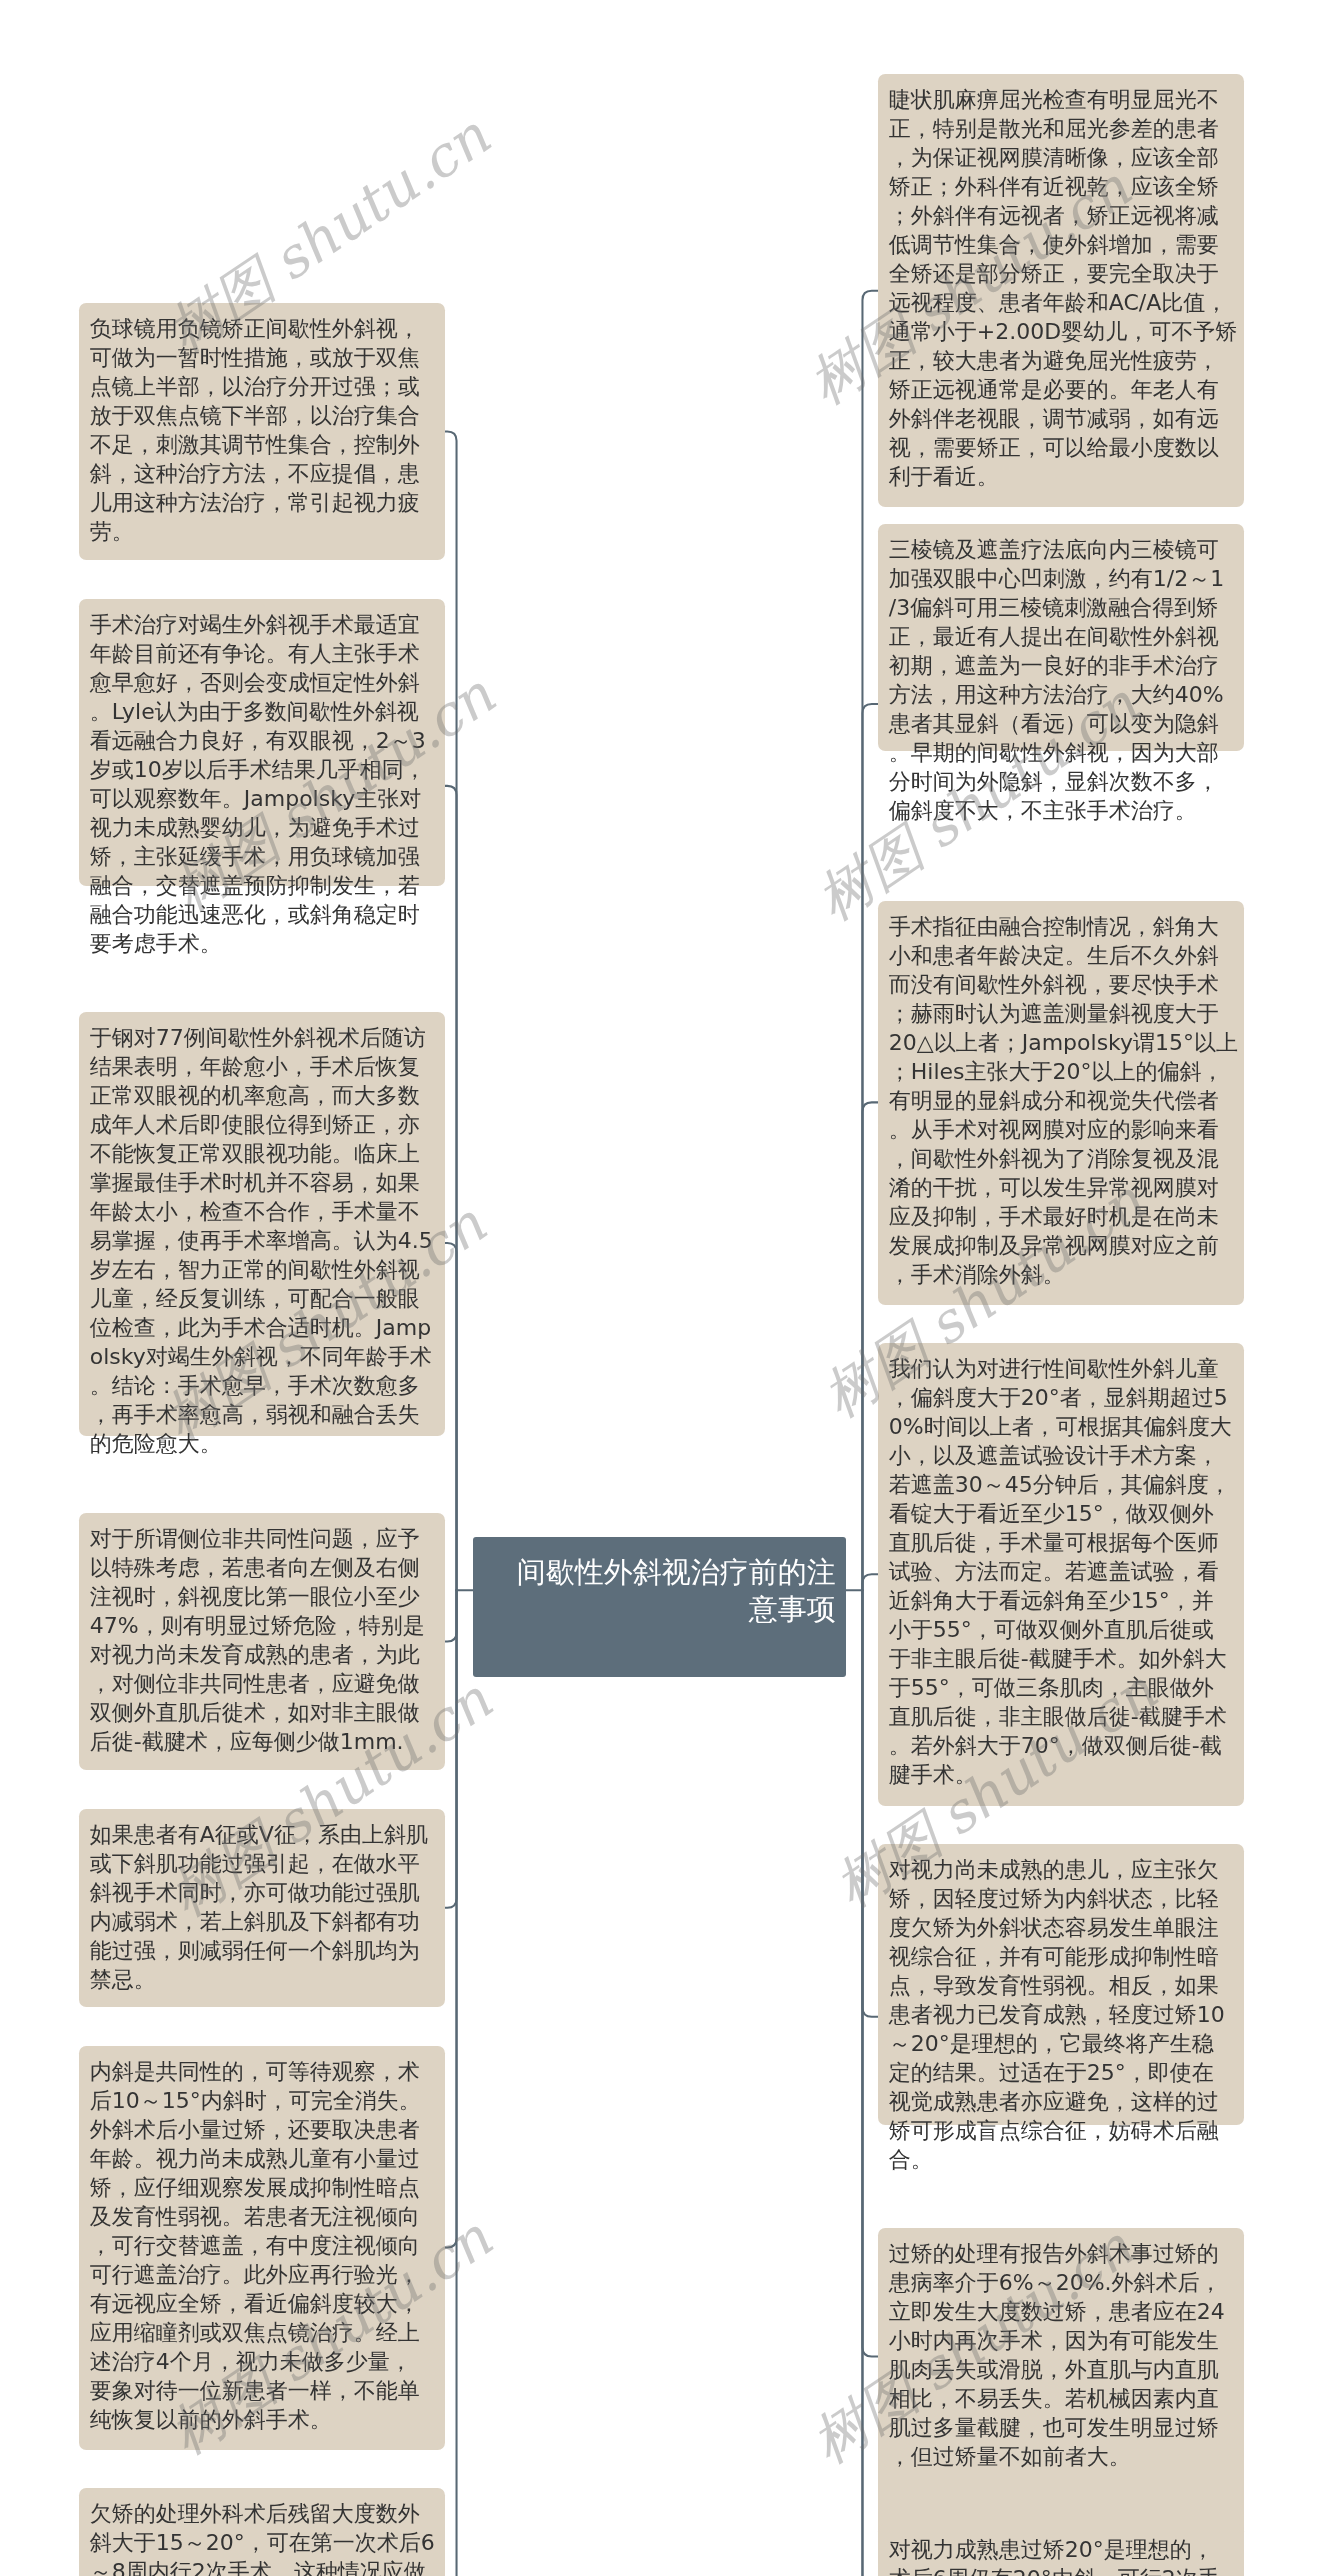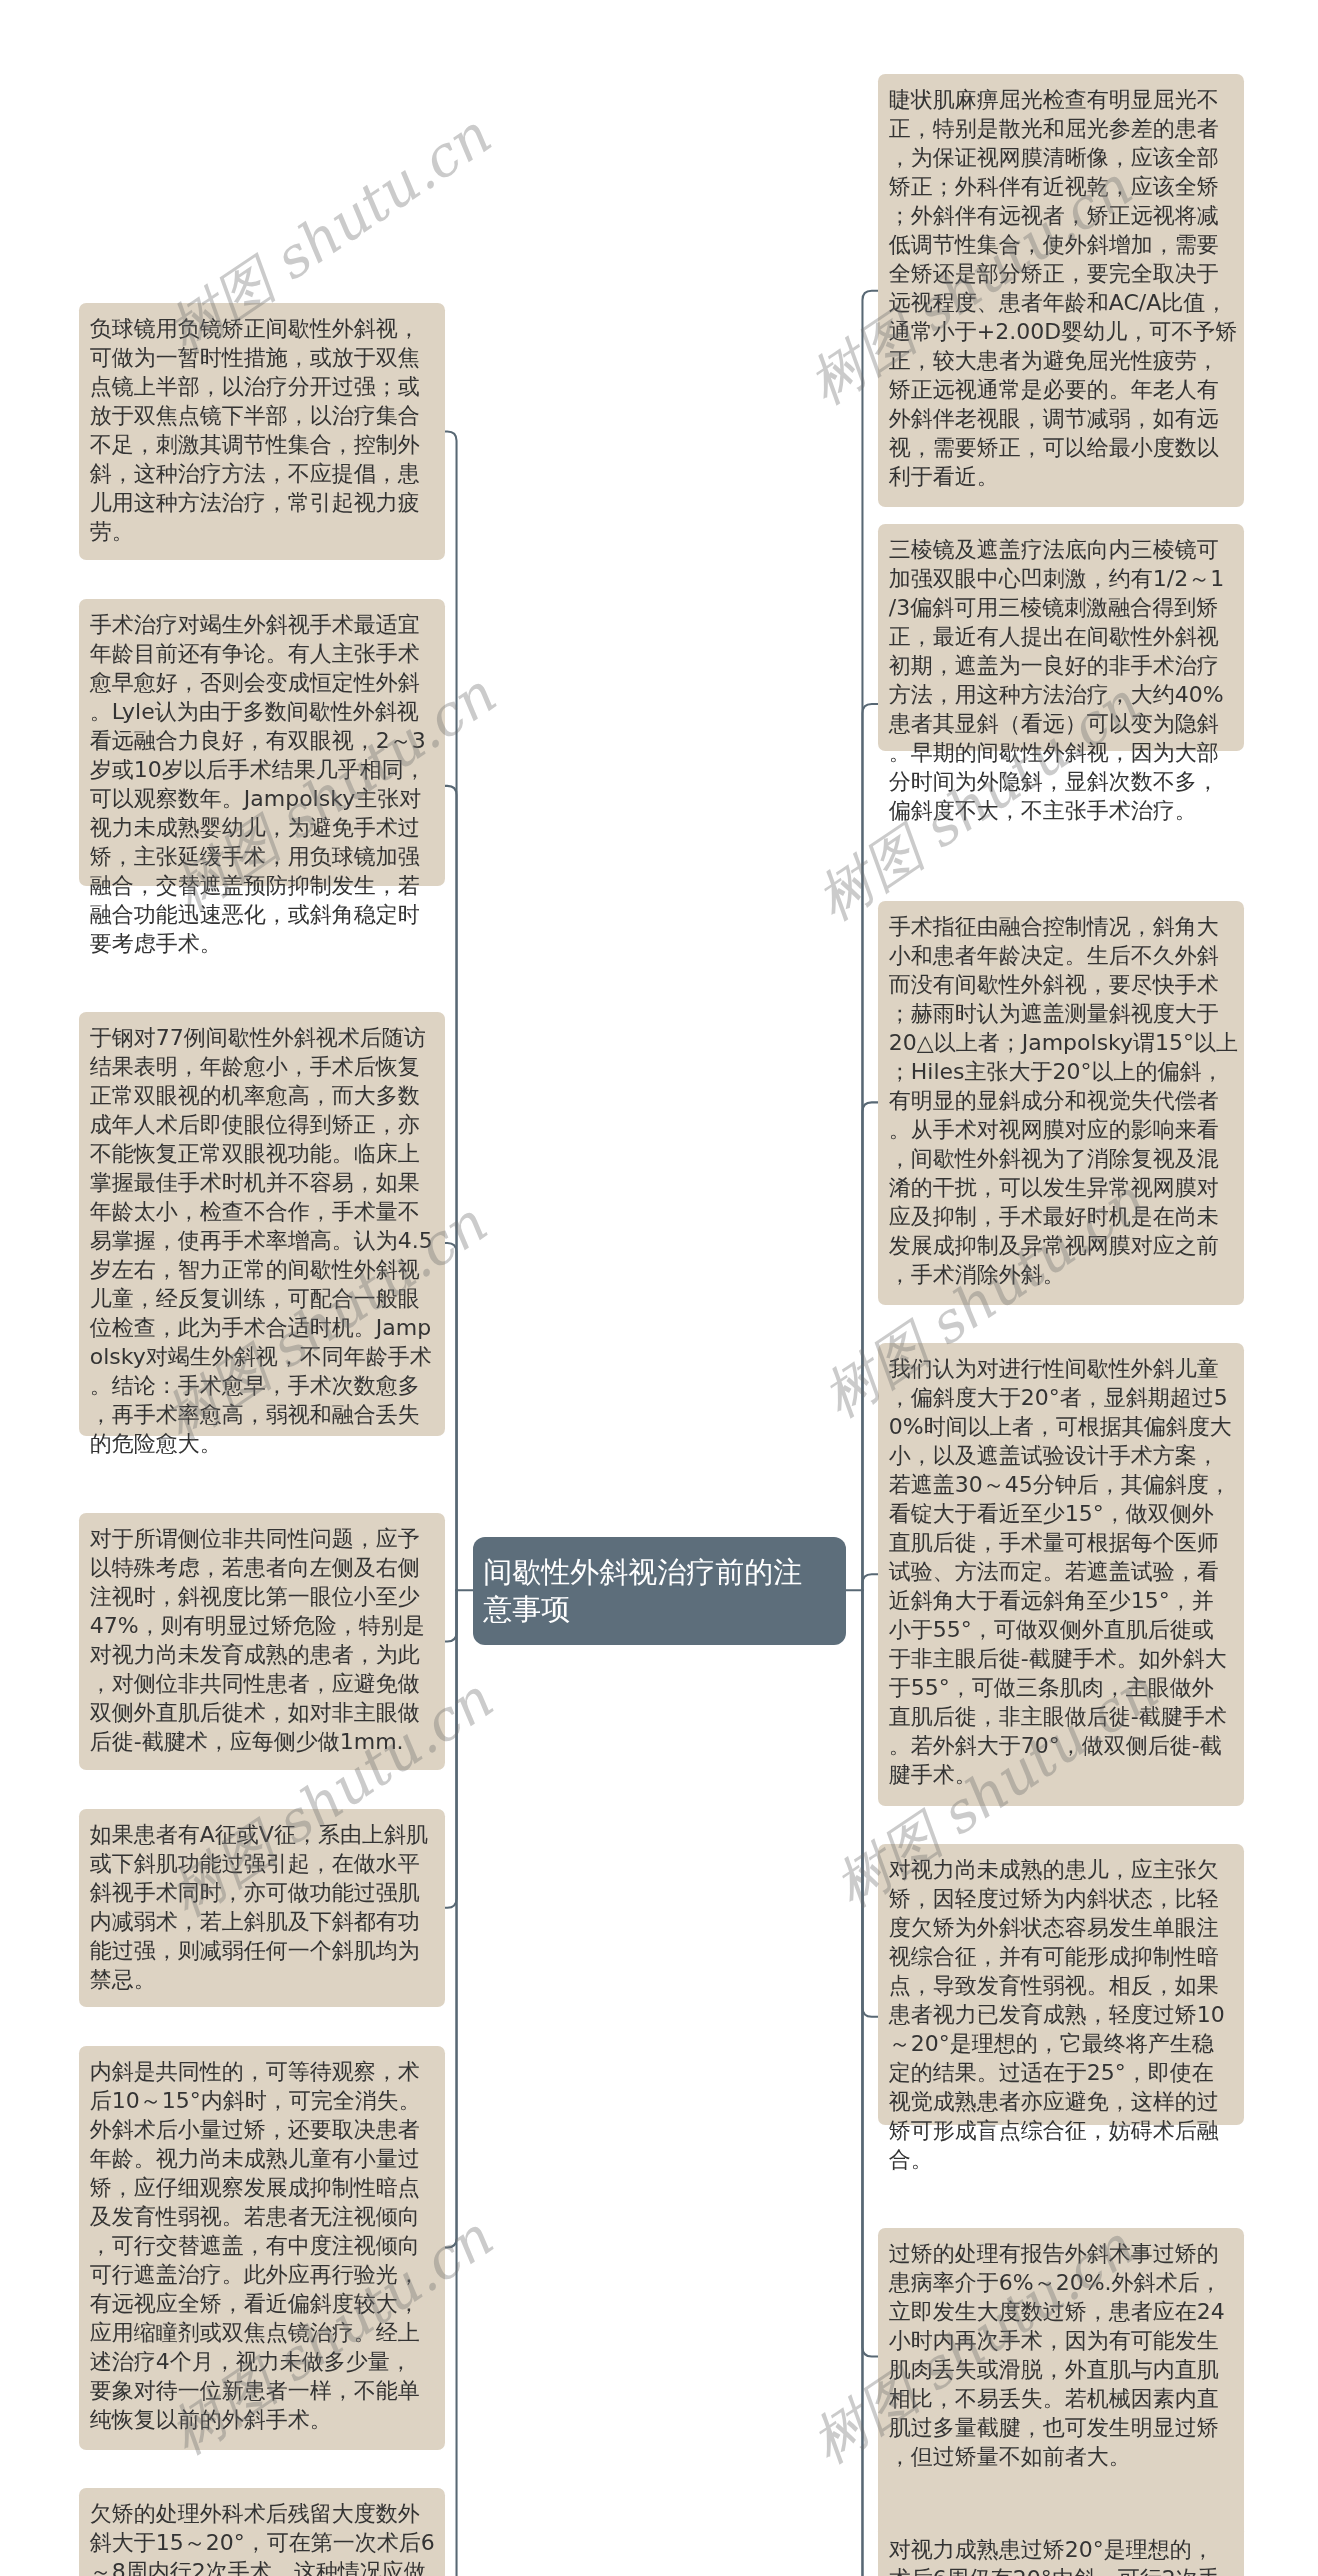--- a/index.html
+++ b/index.html
@@ -18,23 +18,23 @@
     background: var(--node-bg, #ddd3c3); border-radius: 7.2px;
     padding: 10.8px 9.3px 11.3px 10.8px; z-index: 2;
   }
   .node.left { left: 79px; }
   .node.right { left: 878px; }
   .node-text {
     display: block; white-space: pre; font-size: 22px; line-height: 29px;
     color: var(--node-text, #333333); font-family: "DejaVu Sans", sans-serif;
   }
   .central {
-    position: absolute; left: 473px; top: 1537px; width: 373px; height: 108px;
+    position: absolute; left: 473px; top: 1537px; width: 373px; height: 140px;
     box-sizing: border-box; background: var(--central-bg, #5d6e7b);
-    border-radius: 12px; padding: 17px 10.3px 16.5px; text-align: left; z-index: 2;
+    border-radius: 3px; padding: 17px 10.3px 16.5px; text-align: right; z-index: 2;
   }
   .central-text {
     display: block; white-space: pre; font-size: 29px; line-height: 37px;
     color: var(--central-text, #ffffff); font-family: "DejaVu Sans", sans-serif;
   }
   .watermark {
     position: absolute; white-space: pre; z-index: 5; pointer-events: none;
     font-family: "DejaVu Serif", serif; font-style: italic; font-size: 56px;
     color: rgba(110, 110, 110, 0.36);
     transform: translate(-50%, -50%) rotate(-34deg);

